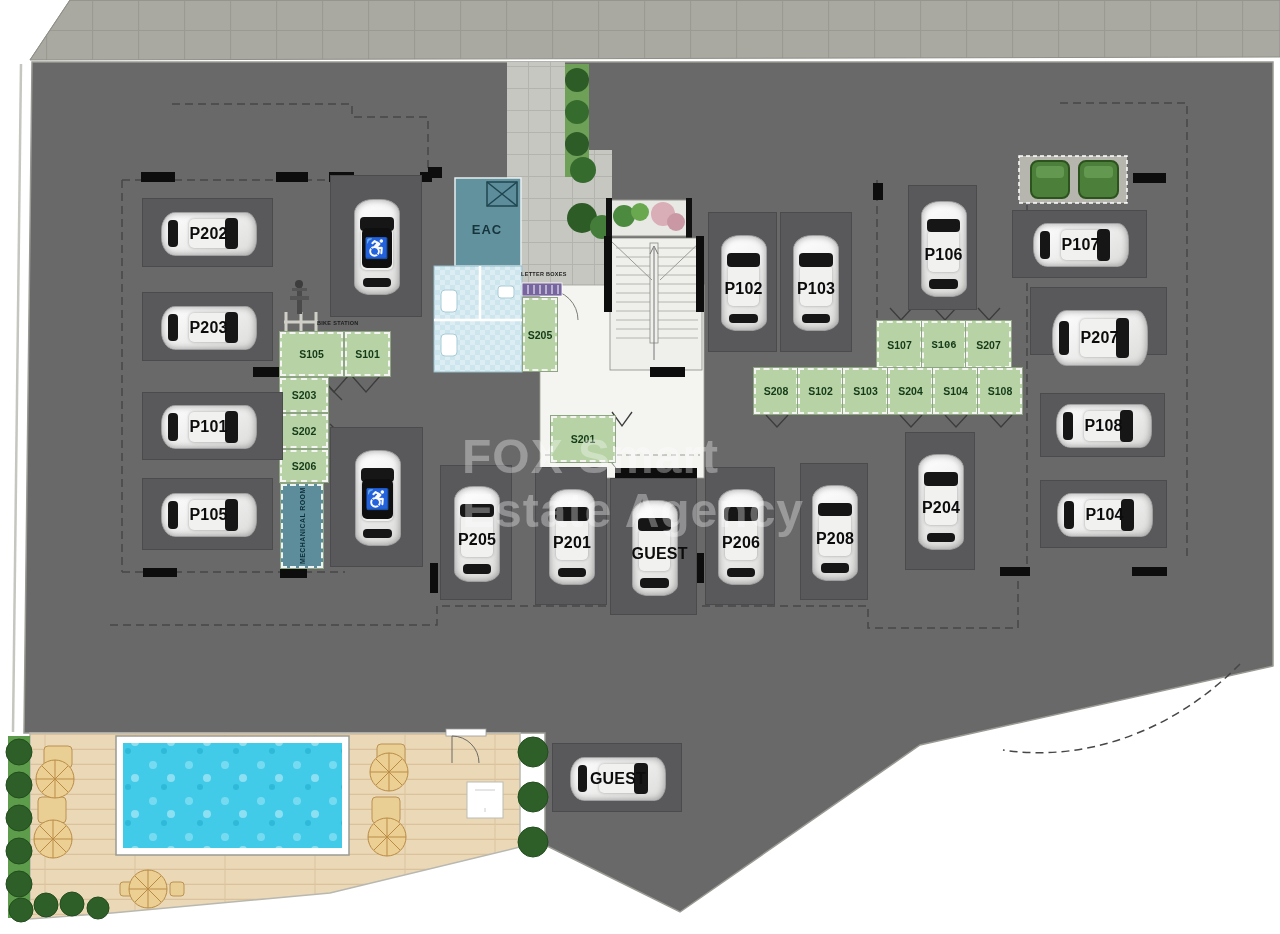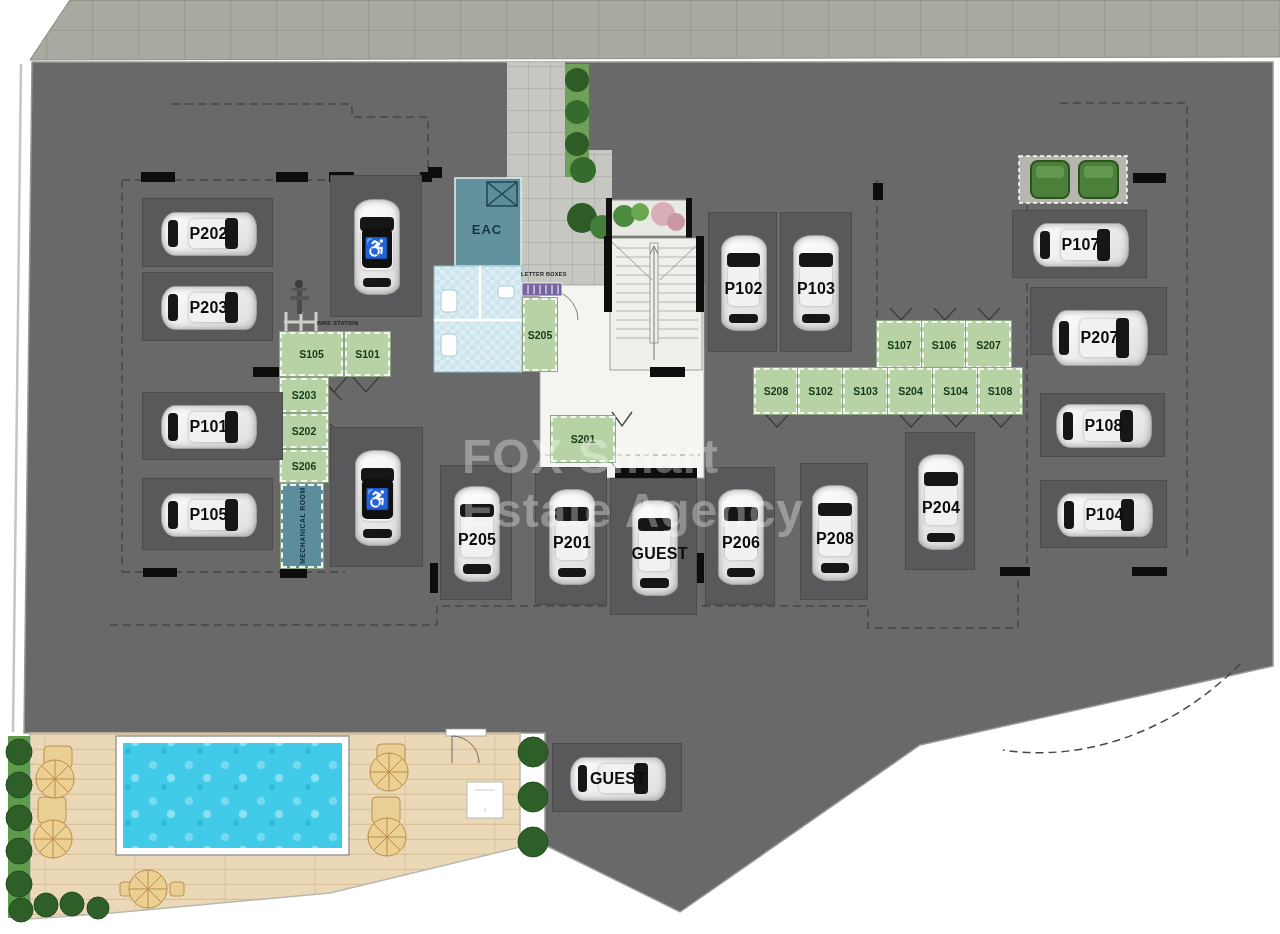--- a/index.html
+++ b/index.html
@@ -261,41 +261,41 @@
 
   <div class="layer" id="units-layer">
       <div class="unit" style="left: 280px; top: 332px; width: 63px; height: 44px;">S105</div>
       <div class="unit" style="left: 345px; top: 332px; width: 45px; height: 44px;">S101</div>
       <div class="unit" style="left: 280px; top: 378px; width: 48px; height: 34px;">S203</div>
       <div class="unit" style="left: 280px; top: 414px; width: 48px; height: 34px;">S202</div>
       <div class="unit" style="left: 280px; top: 450px; width: 48px; height: 32px;">S206</div>
       <div class="unit" style="left: 523px; top: 298px; width: 34px; height: 73px;">S205</div>
       <div class="unit" style="left: 551px; top: 416px; width: 64px; height: 46px;">S201</div>
       <div class="unit" style="left: 877px; top: 321px; width: 45px; height: 47px;">S107</div>
-      <div class="unit" style="left: 922px; top: 321px; width: 44px; height: 48px;">S106</div>
+      <div class="unit" style="left: 922px; top: 321px; width: 44px; height: 48px; font-family: Liberation Mono, monospace;">S106</div>
       <div class="unit" style="left: 966px; top: 321px; width: 45px; height: 47px;">S207</div>
       <div class="unit" style="left: 754px; top: 368px; width: 44px; height: 46px;">S208</div>
       <div class="unit" style="left: 798px; top: 368px; width: 45px; height: 46px;">S102</div>
       <div class="unit" style="left: 843px; top: 368px; width: 45px; height: 46px;">S103</div>
       <div class="unit" style="left: 888px; top: 368px; width: 45px; height: 46px;">S204</div>
       <div class="unit" style="left: 933px; top: 368px; width: 45px; height: 46px;">S104</div>
       <div class="unit" style="left: 978px; top: 368px; width: 44px; height: 46px;">S108</div>
       <div class="unit teal" style="left: 281px; top: 484px; width: 42px; height: 84px;">MECHANICAL ROOM</div>
     </div>
   <div class="layer" id="cars-layer">
       <div class="pad" style="left: 142px; top: 198px; width: 131px; height: 69px;">
         <div class="car h" style="left: 17.5px; top: 12.5px; width: 96px; height: 44px;">
           <div class="cbody"></div>
           <div class="roof"></div>
           <div class="glass gf"></div>
           <div class="glass gr"></div>
           <div class="clabel">P202</div>
         </div>
       </div>
-      <div class="pad" style="left: 142px; top: 272px; width: 131px; height: 69px;">
+      <div class="pad" style="left: 142px; top: 292px; width: 131px; height: 69px;">
         <div class="car h" style="left: 17.5px; top: 12.5px; width: 96px; height: 44px;">
           <div class="cbody"></div>
           <div class="roof"></div>
           <div class="glass gf"></div>
           <div class="glass gr"></div>
           <div class="clabel">P203</div>
         </div>
       </div>
       <div class="pad" style="left: 142px; top: 392px; width: 141px; height: 68px;">
         <div class="car h" style="left: 17.5px; top: 12px; width: 96px; height: 44px;">
@@ -342,20 +342,29 @@
           <div class="clabel">P102</div>
         </div>
       </div>
       <div class="pad" style="left: 780px; top: 212px; width: 72px; height: 140px;">
         <div class="car v" style="left: 12px; top: 22px; width: 46px; height: 96px;">
           <div class="cbody"></div>
           <div class="roof"></div>
           <div class="glass gf"></div>
           <div class="glass gr"></div>
           <div class="clabel">P103</div>
+        </div>
+      </div>
+      <div class="pad" style="left: 908px; top: 185px; width: 69px; height: 125px;">
+        <div class="car v" style="left: 11.5px; top: 14.5px; width: 46px; height: 96px;">
+          <div class="cbody"></div>
+          <div class="roof"></div>
+          <div class="glass gf"></div>
+          <div class="glass gr"></div>
+          <div class="clabel">P106</div>
         </div>
       </div>
       <div class="pad" style="left: 1012px; top: 210px; width: 135px; height: 68px;">
         <div class="car h" style="left: 19.5px; top: 12px; width: 96px; height: 44px;">
           <div class="cbody"></div>
           <div class="roof"></div>
           <div class="glass gf"></div>
           <div class="glass gr"></div>
           <div class="clabel">P107</div>
         </div>

